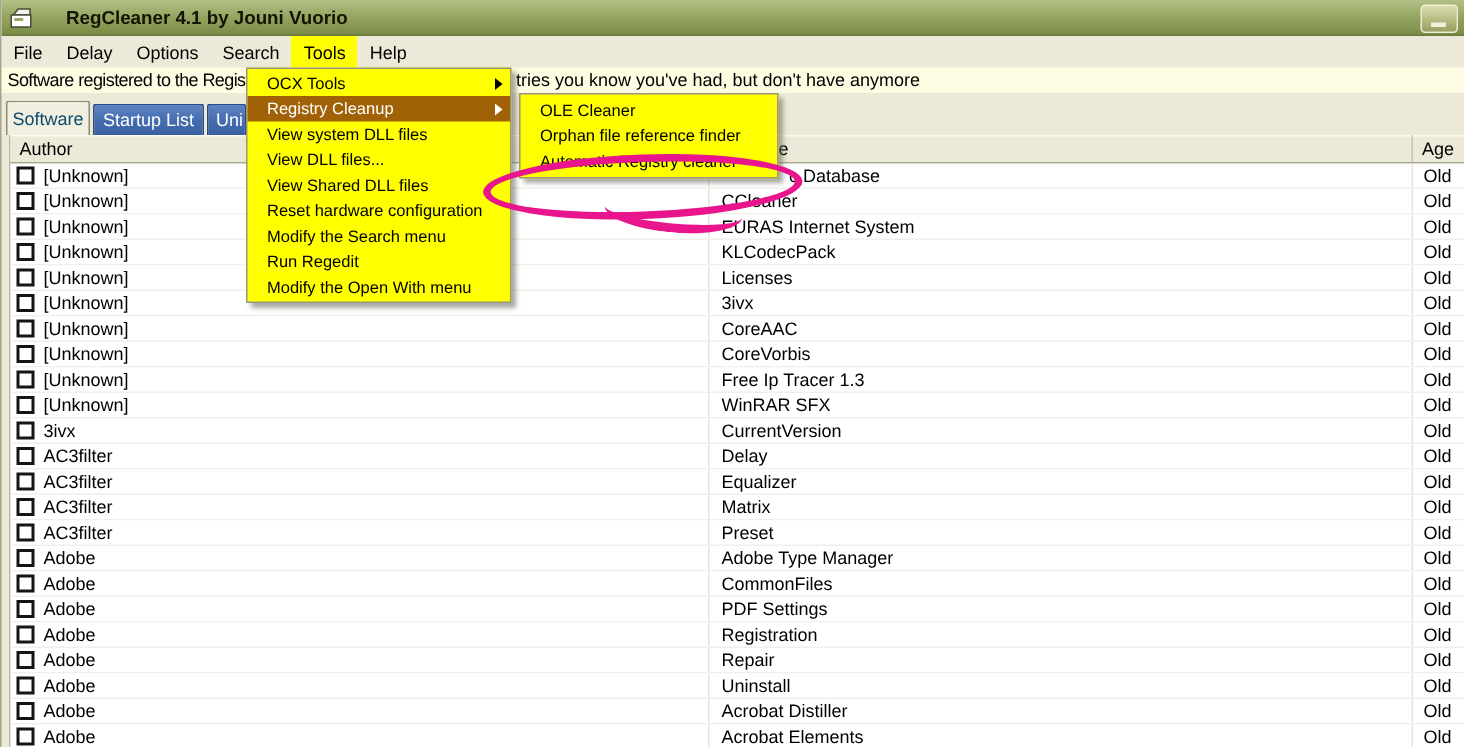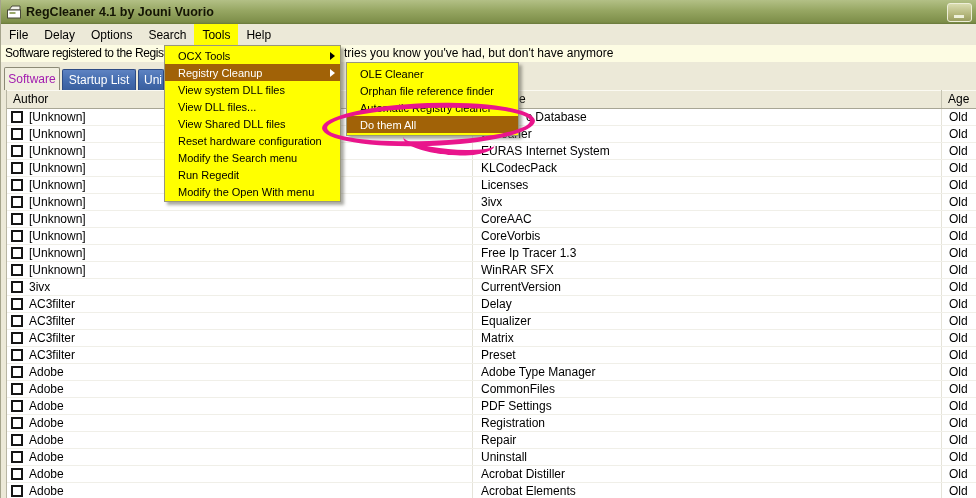--- a/index.html
+++ b/index.html
@@ -9,21 +9,21 @@
     background:#ece9d8; font-family:"Liberation Sans", sans-serif; font-size:12px; color:#000;
     border-left:1px solid #a5a48c;
   }
 
   
   .titlebar {
     position:absolute; left:0; top:0; width:100%; height:24px;
     background:linear-gradient(180deg,#b3c086 0%,#96a662 45%,#7d8e49 92%,#68783a 100%);
     display:flex; align-items:center; padding-left:5px;
   }
-  .title-text { font-weight:bold; font-size:12.5px; margin-left:4px; color:#141404; }
+  .title-text { font-weight:bold; font-size:12.5px; margin-left:22px; color:#141404; }
   .app-icon { width:16px; height:15px; flex:none; }
   .minbtn {
     position:absolute; right:4px; top:3px; width:25px; height:19px;
     border:1px solid #edeed8; border-radius:3px;
     background:linear-gradient(180deg,#dadcb0 0%,#b4b77c 60%,#9a9e60 100%);
   }
   .minbtn .dash {
     position:absolute; left:6px; bottom:3px; width:10px; height:3px; background:#eef0da;
   }
 
@@ -45,21 +45,21 @@
 
   
   .tabbar { position:absolute; left:0; top:62px; width:100%; height:28px; }
   .tab {
     position:absolute; top:7px; height:21px; display:flex; align-items:center; justify-content:center;
     color:#fff; background:linear-gradient(180deg,#5e83c2 0%,#446cae 55%,#3a5f9e 100%);
     border:1px solid #2d4b84; border-bottom:none; border-radius:2px 2px 0 0;
     overflow:hidden; white-space:nowrap;
   }
   .tab.active {
-    top:5px; height:23px; background:#f1efdf; color:#a21caf;
+    top:5px; height:23px; background:#f1efdf; color:#0c4a6e;
     border:1px solid #8c8a76; border-bottom:none; z-index:2;
   }
   .tab-1 { left:3px;  width:56px; }
   .tab-2 { left:61px; width:74px; }
   .tab-3 { left:137px; width:26px; justify-content:flex-start; padding-left:5px; }
 
   
   .table-panel {
     position:absolute; left:5px; top:90px; width:971px; bottom:0;
     background:#fff; border-left:1px solid #b8b6a4;
@@ -381,21 +381,18 @@
   <div class="submenu">
     <div class="dmi">
         <span>OLE Cleaner</span>
       </div>
     <div class="dmi">
         <span>Orphan file reference finder</span>
       </div>
     <div class="dmi">
         <span>Automatic Registry cleaner</span>
       </div>
-    <div class="dmi hl">
-        <span>Do them All</span>
-      </div>
   </div>
 
   <div class="anno-ellipse"></div>
   <div class="anno-tail"></div>
 
 </div>
 
 </body></html>

